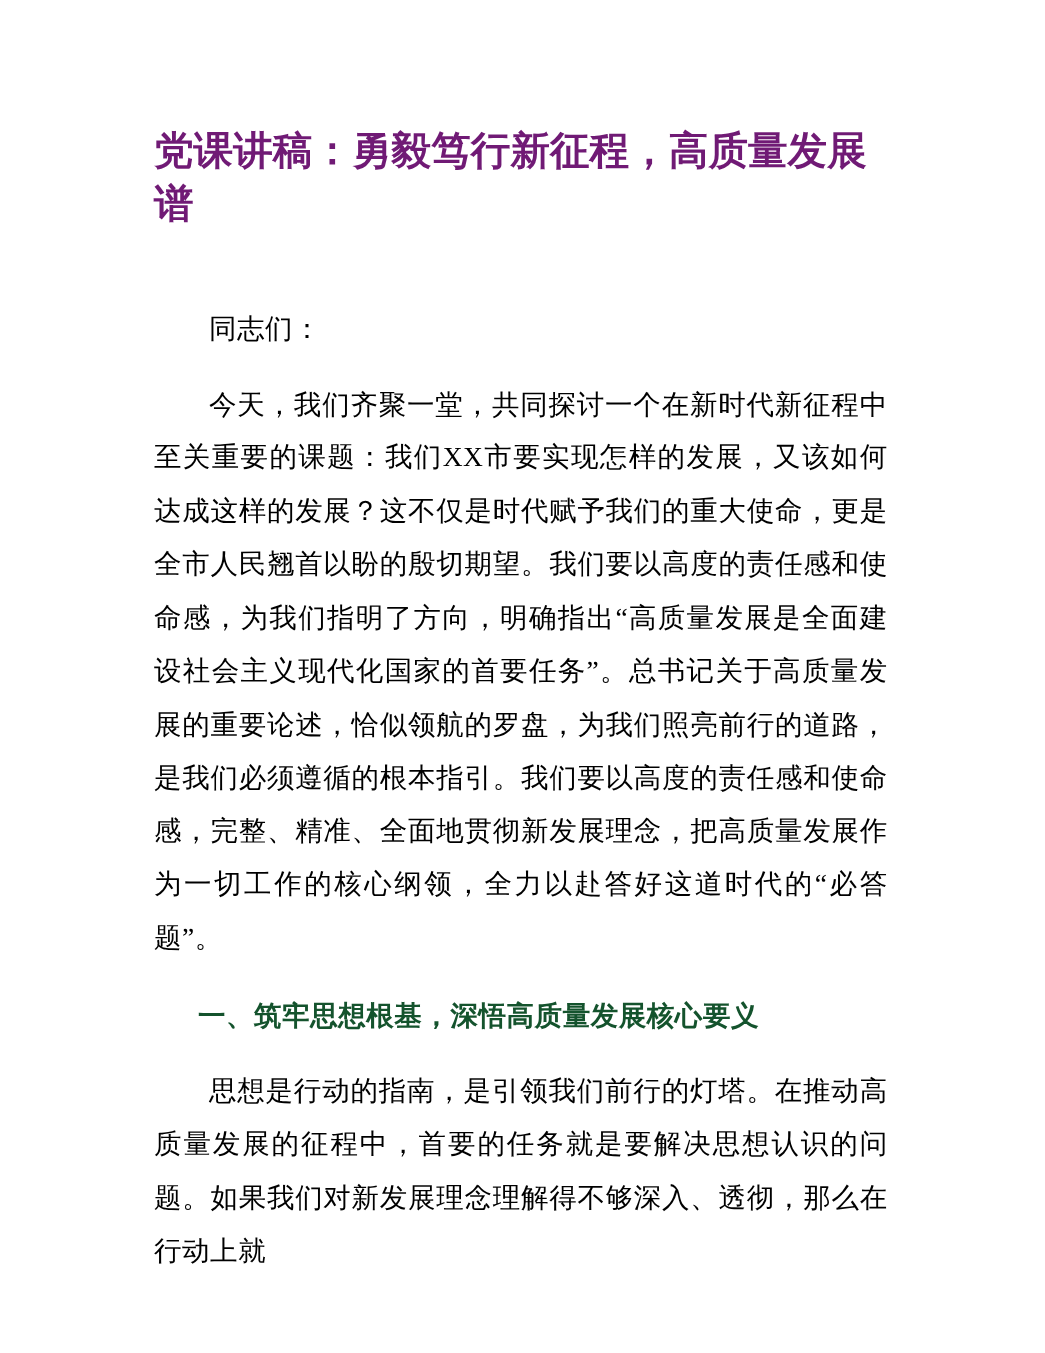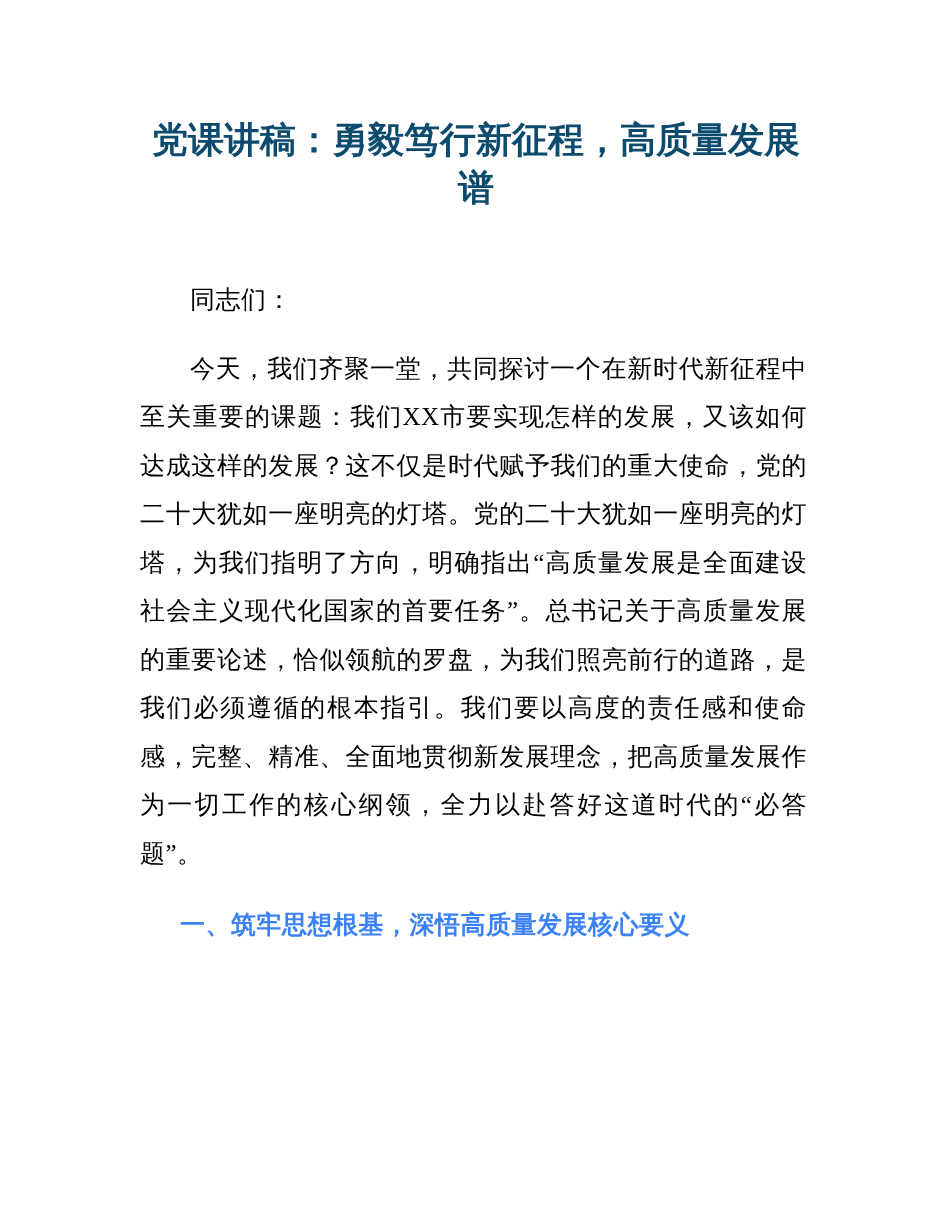--- a/index.html
+++ b/index.html
@@ -15,26 +15,26 @@
     overflow: hidden;
     color: #000000;
   }
   .content {
     box-sizing: border-box;
     width: 950px;
     padding: 116px 138px 0 140px; 
   }
   .doc-title {
     margin: 0 0 64px 0;
-    font-family: Liberation Sans, sans-serif;
+    font-family: Liberation Mono, monospace;
     font-weight: bold;
     font-size: 36px;
     line-height: 48px;
-    text-align: center;
-    color: #0c4a6e;
+    text-align: left;
+    color: #701a75;
   }
   .title-line {
     display: block;
   }
   .para {
     margin: 20px 5px 0 0;
     font-family: "Liberation Serif", serif;
     font-size: 25px;
     line-height: 48.5px;
     text-align: justify;
@@ -43,35 +43,36 @@
     color: #000000;
     letter-spacing: 0.5px;
   }
   .section-heading {
     margin: 22px 0 0 0;
     font-family: "Liberation Sans", sans-serif;
     font-weight: bold;
     font-size: 25px;
     line-height: 48.5px;
     text-indent: 40px;
-    color: #3b82f6;
+    color: #14532d;
     letter-spacing: 0.5px;
   }
 </style>
 </head>
 <body>
 
 <div class="page">
   <div class="content">
 
     <h1 class="doc-title">
       <span class="title-line">党课讲稿：勇毅笃行新征程，高质量发展谱</span>
     </h1>
 
     <p class="para">同志们：</p>
 
-    <p class="para">今天，我们齐聚一堂，共同探讨一个在新时代新征程中至关重要的课题：我们XX市要实现怎样的发展，又该如何达成这样的发展？这不仅是时代赋予我们的重大使命，党的二十大犹如一座明亮的灯塔。党的二十大犹如一座明亮的灯塔，为我们指明了方向，明确指出“高质量发展是全面建设社会主义现代化国家的首要任务”。总书记关于高质量发展的重要论述，恰似领航的罗盘，为我们照亮前行的道路，是我们必须遵循的根本指引。我们要以高度的责任感和使命感，完整、精准、全面地贯彻新发展理念，把高质量发展作为一切工作的核心纲领，全力以赴答好这道时代的“必答题”。</p>
+    <p class="para">今天，我们齐聚一堂，共同探讨一个在新时代新征程中至关重要的课题：我们XX市要实现怎样的发展，又该如何达成这样的发展？这不仅是时代赋予我们的重大使命，更是全市人民翘首以盼的殷切期望。我们要以高度的责任感和使命感，为我们指明了方向，明确指出“高质量发展是全面建设社会主义现代化国家的首要任务”。总书记关于高质量发展的重要论述，恰似领航的罗盘，为我们照亮前行的道路，是我们必须遵循的根本指引。我们要以高度的责任感和使命感，完整、精准、全面地贯彻新发展理念，把高质量发展作为一切工作的核心纲领，全力以赴答好这道时代的“必答题”。</p>
 
     <h2 class="section-heading">一、筑牢思想根基，深悟高质量发展核心要义</h2>
 
+    <p class="para">思想是行动的指南，是引领我们前行的灯塔。在推动高质量发展的征程中，首要的任务就是要解决思想认识的问题。如果我们对新发展理念理解得不够深入、透彻，那么在行动上就</p>
 
   </div>
 </div>
 
 </body></html>

